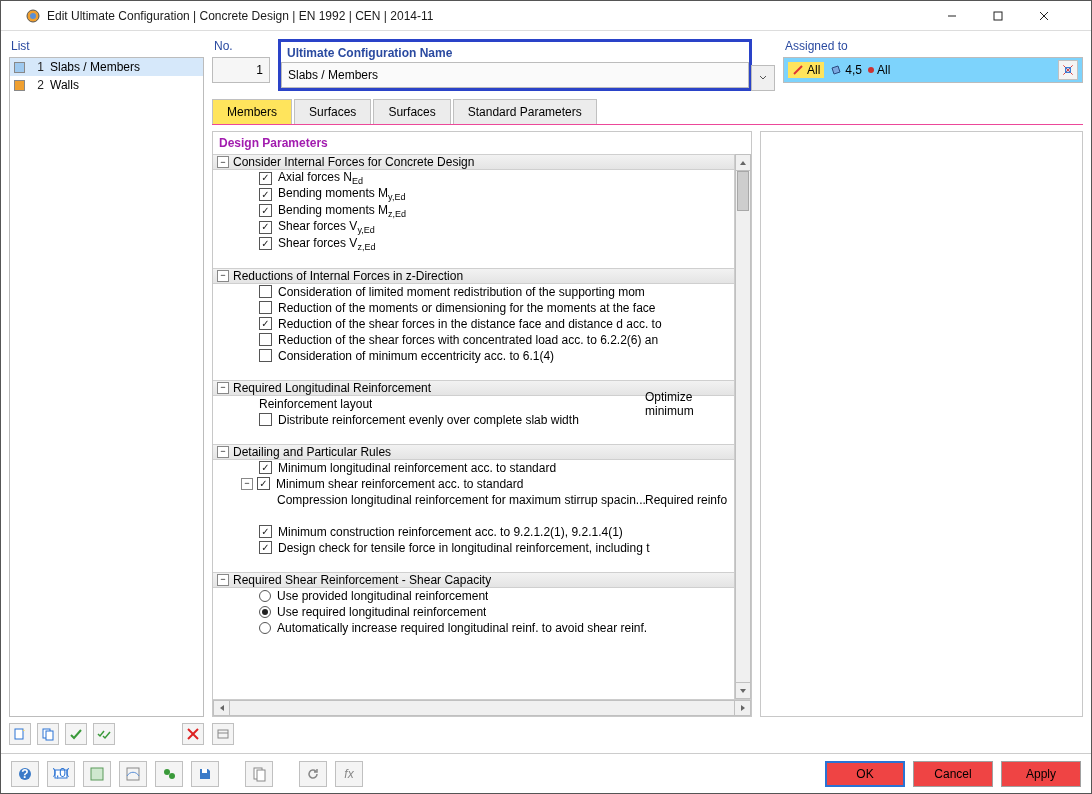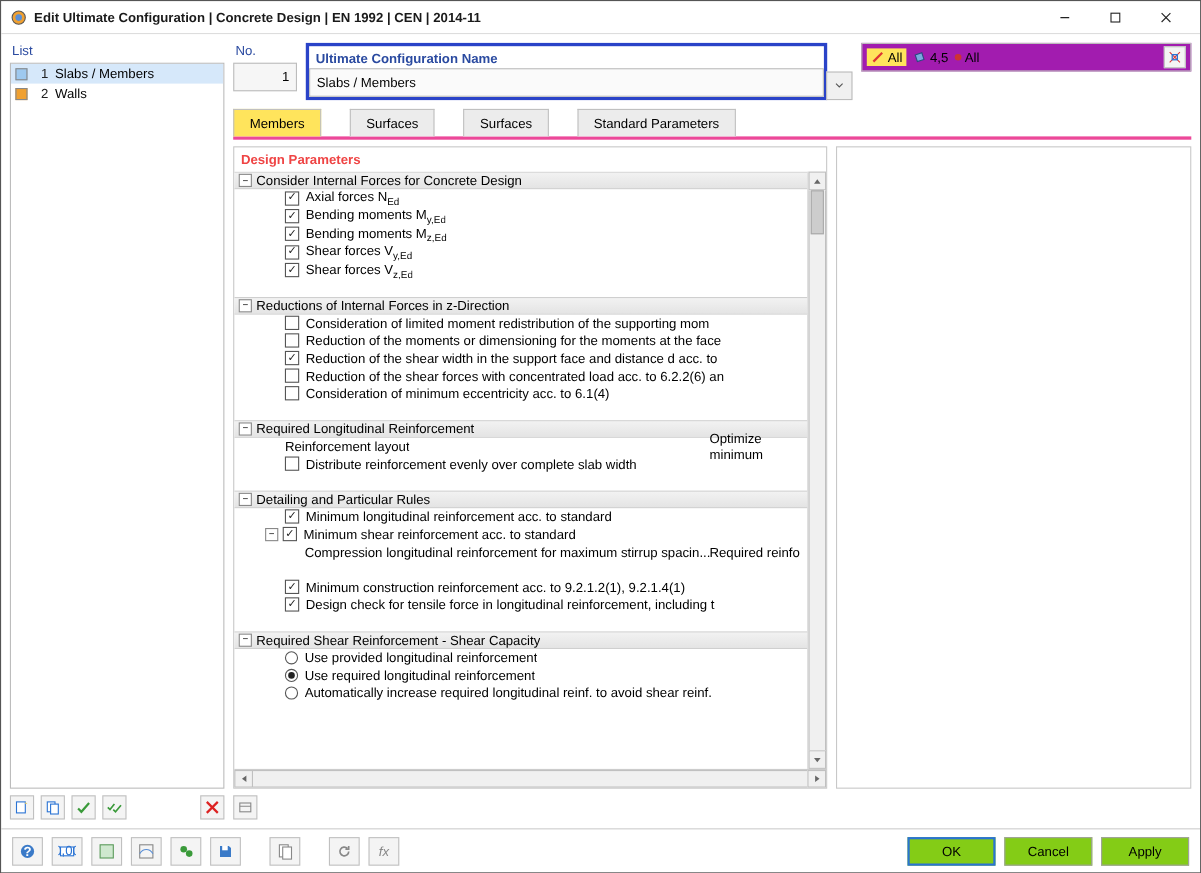--- a/index.html
+++ b/index.html
@@ -1,17 +1,17 @@
 <!DOCTYPE html>
 <html><head>
 <meta charset="utf-8">
 <style>
 * { box-sizing: border-box; margin: 0; padding: 0; font-family: "Segoe UI", Tahoma, sans-serif; font-size: 12px; }
 body { background: #fff; width: 1092px; height: 794px; overflow: hidden; border:1px solid #555; }
-.titlebar { height: 30px; display:flex; align-items:center; padding:0 8px; border-bottom:1px solid #ddd;font-weight:bold; }
+.titlebar { height: 30px; display:flex; align-items:center; padding:0 24px; border-bottom:1px solid #ddd; }
 .titlebar .icon { width:16px; height:16px; margin-right:6px; }
 .titlebar .title { flex:1; color:#1a1a1a; font-size:12px; }
 .titlebar .winbtn { width:46px; height:30px; display:flex; align-items:center; justify-content:center; }
 .titlebar .winbtn svg { width:10px; height:10px; }
 .main { display:flex; height: calc(100% - 30px - 40px); padding:8px; gap:8px; }
 .leftcol { width:195px; display:flex; flex-direction:column; }
 .panel-label { color:#2a4aa0; font-size:12px; margin-bottom:4px; padding:0 2px; }
 .listbox { flex:1; border:1px solid #bcbcbc; background:#fff; overflow:auto; }
 .list-item { display:flex; align-items:center; padding:2px 4px; cursor:default; }
 .list-item.selected { background:#d6e8fa; }
@@ -26,30 +26,30 @@
 .col-no { width:60px; }
 .hdr-label { color:#2a4aa0; margin-bottom:4px; padding:0 2px; }
 .hdr-input { height:26px; border:1px solid #bcbcbc; background:#f6f6f6; padding:0 6px; text-align:right; }
 .name-box { border:3px solid #2a43c8; padding-top:0; flex:1; display:flex; flex-direction:column; }
 .name-box .hdr-label { padding:4px 6px 2px 6px; margin:0; font-weight:bold; color:#2a4aa0; }
 .name-field { display:flex; }
 .name-field input { flex:1; border:1px solid #bcbcbc; border-top:1px solid #bcbcbc; padding:4px 6px; height:26px; background:#fafafa; }
 .name-outer { display:flex; flex:1; }
 .name-outer .dd2 { width:24px; border:1px solid #bcbcbc; display:flex;align-items:center;justify-content:center;background:#f0f0f0; height:26px; align-self:flex-end; margin-left:-1px;}
 .rightcol { width:300px; }
-.assigned-box { border:1px solid #bcbcbc; background:#a21caf; height:26px; display:flex; align-items:center; padding:0 4px; gap:6px; }
+.assigned-box { border:1px solid #bcbcbc; background:#7dd3fc; height:26px; display:flex; align-items:center; padding:0 4px; gap:6px; }
 .assigned-box .pill { display:flex; align-items:center; gap:3px; }
 .assigned-box .red-dot { width:6px;height:6px;border-radius:50%;background:#c33;display:inline-block;}
 .assigned-box .ed { margin-left:auto; }
-.tabs { display:flex; margin-top:8px; border-bottom:3px solid #ec4899;gap:24px; }
+.tabs { display:flex; margin-top:8px; border-bottom:1px solid #ec4899; }
 .tab { padding:5px 14px; border:1px solid #c0c0c0; border-bottom:none; background:#ececec; margin-right:2px; cursor:default;}
 .tab.active { background:#ffe45c; font-weight:normal; }
 .content-area { display:flex; gap:8px; flex:1; min-height:0; margin-top:6px; }
 .params-panel { width:540px; border:1px solid #c8c8c8; display:flex; flex-direction:column; background:#fff; min-height:0;}
-.params-title { color:#ef4444; font-weight:bold; padding:4px 6px; }
+.params-title { color:#a21caf; font-weight:bold; padding:4px 6px; }
 .tree { flex:1; overflow:hidden; position:relative; }
 .tree-inner { position:absolute; inset:0; overflow:hidden; }
 .tree-row { display:flex; align-items:center; min-height:16px; padding:0 0; }
 .tree-row.section { background:linear-gradient(#f2f2f2,#e4e4e4); border:1px solid #cfcfcf; border-left:none;border-right:none; }
 .exp { width:12px; height:12px; border:1px solid #888; background:#fff; display:flex;align-items:center;justify-content:center;font-size:9px; margin:0 4px; cursor:pointer; line-height:9px;}
 .indent { display:inline-block; }
 .cb { width:13px;height:13px; border:1px solid #555; background:#fff; display:inline-flex;align-items:center;justify-content:center;margin-right:6px;}
 .cb.checked::after { content:"✓"; font-size:10px; line-height:10px; color:#1a1a1a;}
 .rb { width:12px;height:12px;border:1px solid #555;border-radius:50%;background:#fff;margin-right:6px;display:inline-flex;align-items:center;justify-content:center;}
 .rb.checked::after{content:"";width:6px;height:6px;border-radius:50%;background:#222;}
@@ -65,21 +65,21 @@
 .side-panel { flex:1; border:1px solid #c8c8c8; background:#fff; }
 .comment-row { display:flex; align-items:center; margin-top:6px; gap:8px; }
 .comment-box { flex:1; }
 .comment-label { color:#2a4aa0; margin-bottom:4px; }
 .comment-field { display:flex; }
 .comment-field input { flex:1; height:24px; border:1px solid #bcbcbc; padding:0 6px; background:#f6f6f6;}
 .comment-field .dd { width:22px; border:1px solid #bcbcbc; border-left:none; display:flex;align-items:center;justify-content:center;background:#f0f0f0;}
 .footer { height:40px; border-top:1px solid #ccc; display:flex; align-items:center; padding:0 10px; gap:8px; }
 .footer .spacer { flex:1; }
 .fbtn { width:28px; height:26px; border:1px solid #c0c0c0; background:#f4f4f4; display:flex;align-items:center;justify-content:center;}
-.dlgbtn { width:80px; height:26px; border:1px solid #a0a0a0; background:#84cc16; display:flex;align-items:center;justify-content:center;}
+.dlgbtn { width:80px; height:26px; border:1px solid #a0a0a0; background:#ef4444; display:flex;align-items:center;justify-content:center;}
 .dlgbtn.primary { border:2px solid #2a73d4; }
 sub { font-size:9px; }
 </style>
 </head>
 <body>
 
 <div class="titlebar">
   <span class="icon">
     <svg viewBox="0 0 16 16">
         <circle cx="8" cy="8" r="6" fill="#f0a030" stroke="#555"></circle>
@@ -170,20 +170,21 @@
             </div>
           </div>
           <div class="dd2">
               <svg width="8" height="8" viewBox="0 0 8 8">
                 <path d="M1 2l3 3 3-3" fill="none" stroke="#555"></path>
               </svg>
             </div>
         </div>
       </div>
       <div class="rightcol">
+        <div class="hdr-label">Assigned to</div>
         <div class="assigned-box">
           <span class="pill" style="background:#ffe45c;padding:1px 4px;">
             <svg width="12" height="12" viewBox="0 0 12 12">
                 <line x1="2" y1="10" x2="10" y2="2" stroke="#d33" stroke-width="2"></line>
               </svg>
             <span>All</span>
           </span>
           <span class="pill">
             <svg width="12" height="12" viewBox="0 0 12 12">
                 <path d="M2 4l6-2 2 6-6 2z" fill="#7aa8e0" stroke="#2a4a80"></path>
@@ -257,21 +258,21 @@
                   <span class="tree-label">Consideration of limited moment redistribution of the supporting mom</span>
                 </div>
                 <div class="tree-row ">
                   <span class="indent" style="width:46px"></span>
                   <span class="cb "></span>
                   <span class="tree-label">Reduction of the moments or dimensioning for the moments at the face</span>
                 </div>
                 <div class="tree-row ">
                   <span class="indent" style="width:46px"></span>
                   <span class="cb checked"></span>
-                  <span class="tree-label">Reduction of the shear width in the support face and distance d acc. to</span>
+                  <span class="tree-label">Reduction of the shear forces in the distance face and distance d acc. to</span>
                 </div>
                 <div class="tree-row ">
                   <span class="indent" style="width:46px"></span>
                   <span class="cb "></span>
                   <span class="tree-label">Reduction of the shear forces with concentrated load acc. to 6.2.2(6) an</span>
                 </div>
                 <div class="tree-row ">
                   <span class="indent" style="width:46px"></span>
                   <span class="cb "></span>
                   <span class="tree-label">Consideration of minimum eccentricity acc. to 6.1(4)</span>

